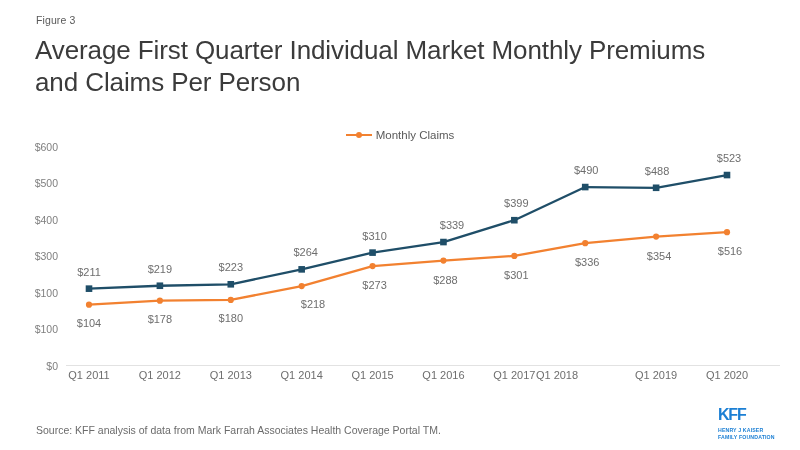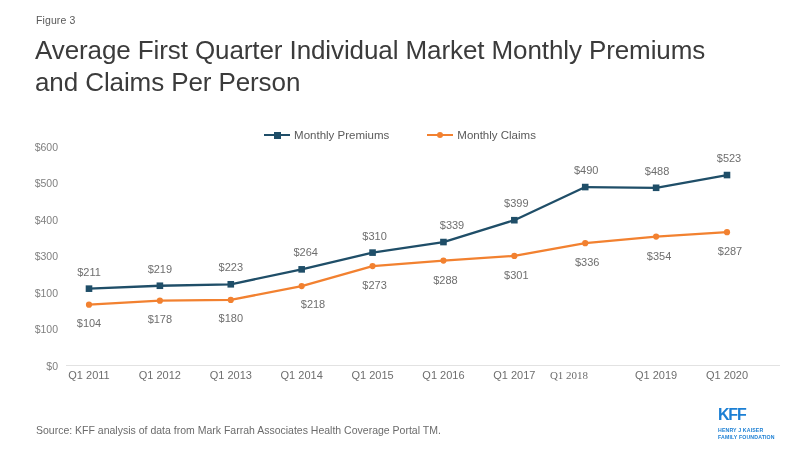--- a/index.html
+++ b/index.html
@@ -61,27 +61,20 @@
 </style>
 </head>
 <body>
 
 <div id="figure-label">Figure 3</div>
 <div id="chart-title">Average First Quarter Individual Market Monthly Premiums and Claims Per Person</div>
 
 <div id="legend">
   <div class="legend-item">
     <span class="legend-mark">
-        <i style="background: rgb(31, 78, 104);"></i>
-        <b style="background: rgb(31, 78, 104);"></b>
-      </span>
-    <span>Monthly Premiums</span>
-  </div>
-  <div class="legend-item">
-    <span class="legend-mark">
         <i style="background: rgb(242, 129, 48);"></i>
         <b style="background: rgb(242, 129, 48); border-radius: 50%; width: 6px; height: 6px; top: 2px;"></b>
       </span>
     <span>Monthly Claims</span>
   </div>
 </div>
 
 <svg class="plot" id="plot-svg" width="800" height="450" viewBox="0 0 800 450" xmlns="http://www.w3.org/2000/svg">
     <line x1="66" y1="365.5" x2="780" y2="365.5" stroke="#e2e2e2" stroke-width="1.2"></line>
     <polyline points="89,288.66083333333336 159.88888888888889,285.7475 230.77777777777777,284.29083333333335 301.66666666666663,269.36 372.55555555555554,252.60833333333332 443.44444444444446,242.0475 514.3333333333333,220.1975 585.2222222222222,187.05833333333334 656.1111111111111,187.78666666666666 727,175.04083333333332" fill="none" stroke="#1f4e68" stroke-width="2.3" stroke-linejoin="round" stroke-linecap="round"></polyline>
@@ -118,21 +111,21 @@
     <div class="ytick" style="top: 147px;">$600</div>
   </div>
 <div id="xlabels">
     <div class="xtick" style="left: 89px;">Q1 2011</div>
     <div class="xtick" style="left: 159.889px;">Q1 2012</div>
     <div class="xtick" style="left: 230.778px;">Q1 2013</div>
     <div class="xtick" style="left: 301.667px;">Q1 2014</div>
     <div class="xtick" style="left: 372.556px;">Q1 2015</div>
     <div class="xtick" style="left: 443.444px;">Q1 2016</div>
     <div class="xtick" style="left: 514.333px;">Q1 2017</div>
-    <div class="xtick" style="left: 569px; font-family: Liberation Serif, serif;">Q1 2018</div>
+    <div class="xtick" style="left: 557px;">Q1 2018</div>
     <div class="xtick" style="left: 656.111px;">Q1 2019</div>
     <div class="xtick" style="left: 727px;">Q1 2020</div>
   </div>
 
 <div id="source">Source: KFF analysis of data from Mark Farrah Associates Health Coverage Portal TM.</div>
 
 <div id="kff-logo">
   <div class="kff-word">KFF</div>
   <div class="kff-sub">HENRY J KAISER</div>
   <div class="kff-sub">FAMILY FOUNDATION</div>
@@ -150,13 +143,13 @@
 <div class="dlabel" style="left: 729px; top: 158.041px;">$523</div>
 <div class="dlabel" style="left: 89px; top: 322.684px;">$104</div>
 <div class="dlabel" style="left: 159.889px; top: 318.678px;">$178</div>
 <div class="dlabel" style="left: 230.778px; top: 317.95px;">$180</div>
 <div class="dlabel" style="left: 307px; top: 304.112px; margin-left: 6px;">$218</div>
 <div class="dlabel" style="left: 374.556px; top: 285.082px;">$273</div>
 <div class="dlabel" style="left: 445.444px; top: 279.62px;">$288</div>
 <div class="dlabel" style="left: 516.333px; top: 274.886px;">$301</div>
 <div class="dlabel" style="left: 587.222px; top: 262.14px;">$336</div>
 <div class="dlabel" style="left: 659.111px; top: 255.585px;">$354</div>
-<div class="dlabel" style="left: 730px; top: 251.215px;">$287</div>
+<div class="dlabel" style="left: 730px; top: 251.215px;">$516</div>
 
 </body></html>

